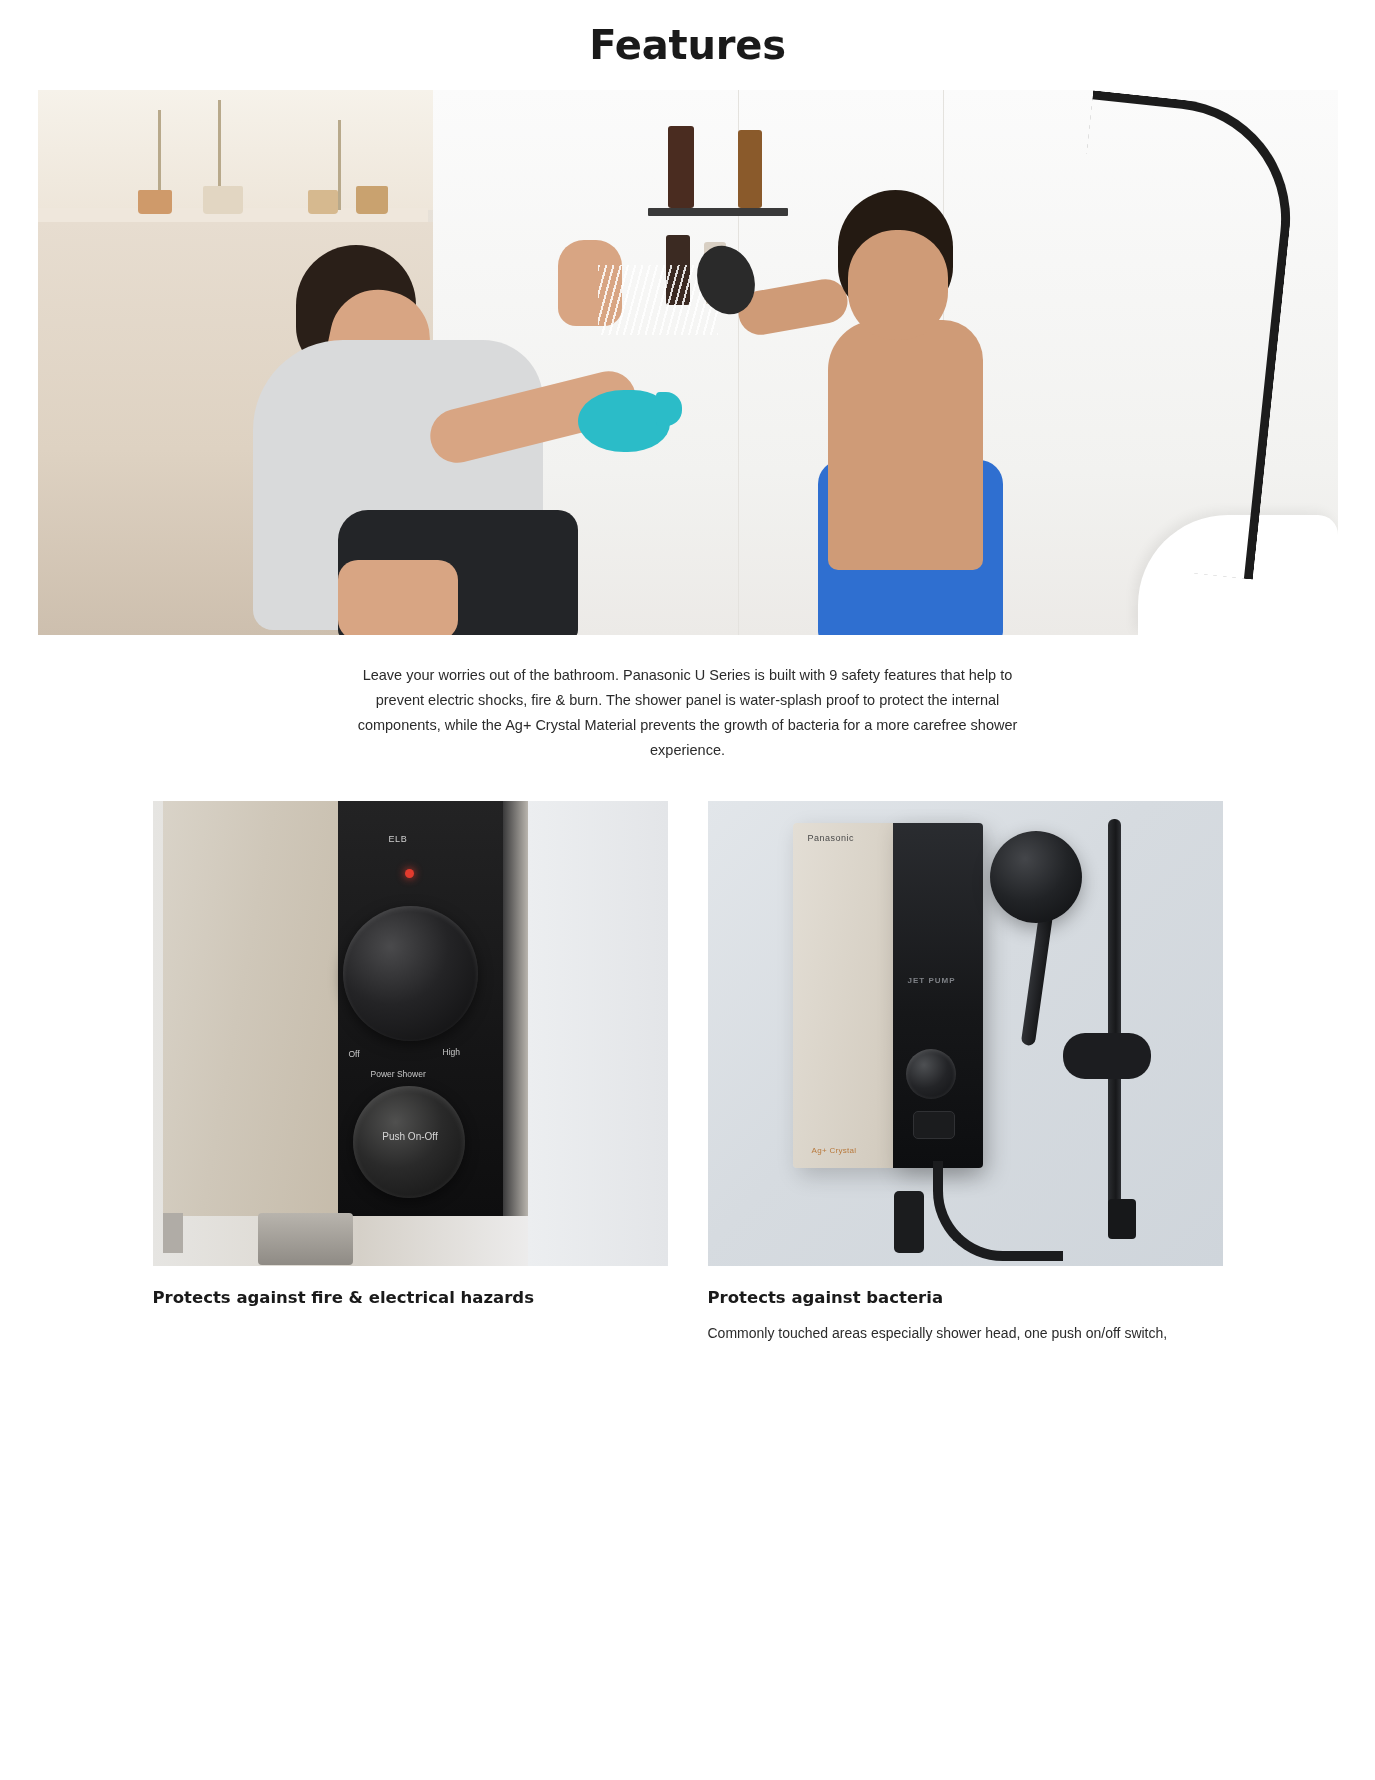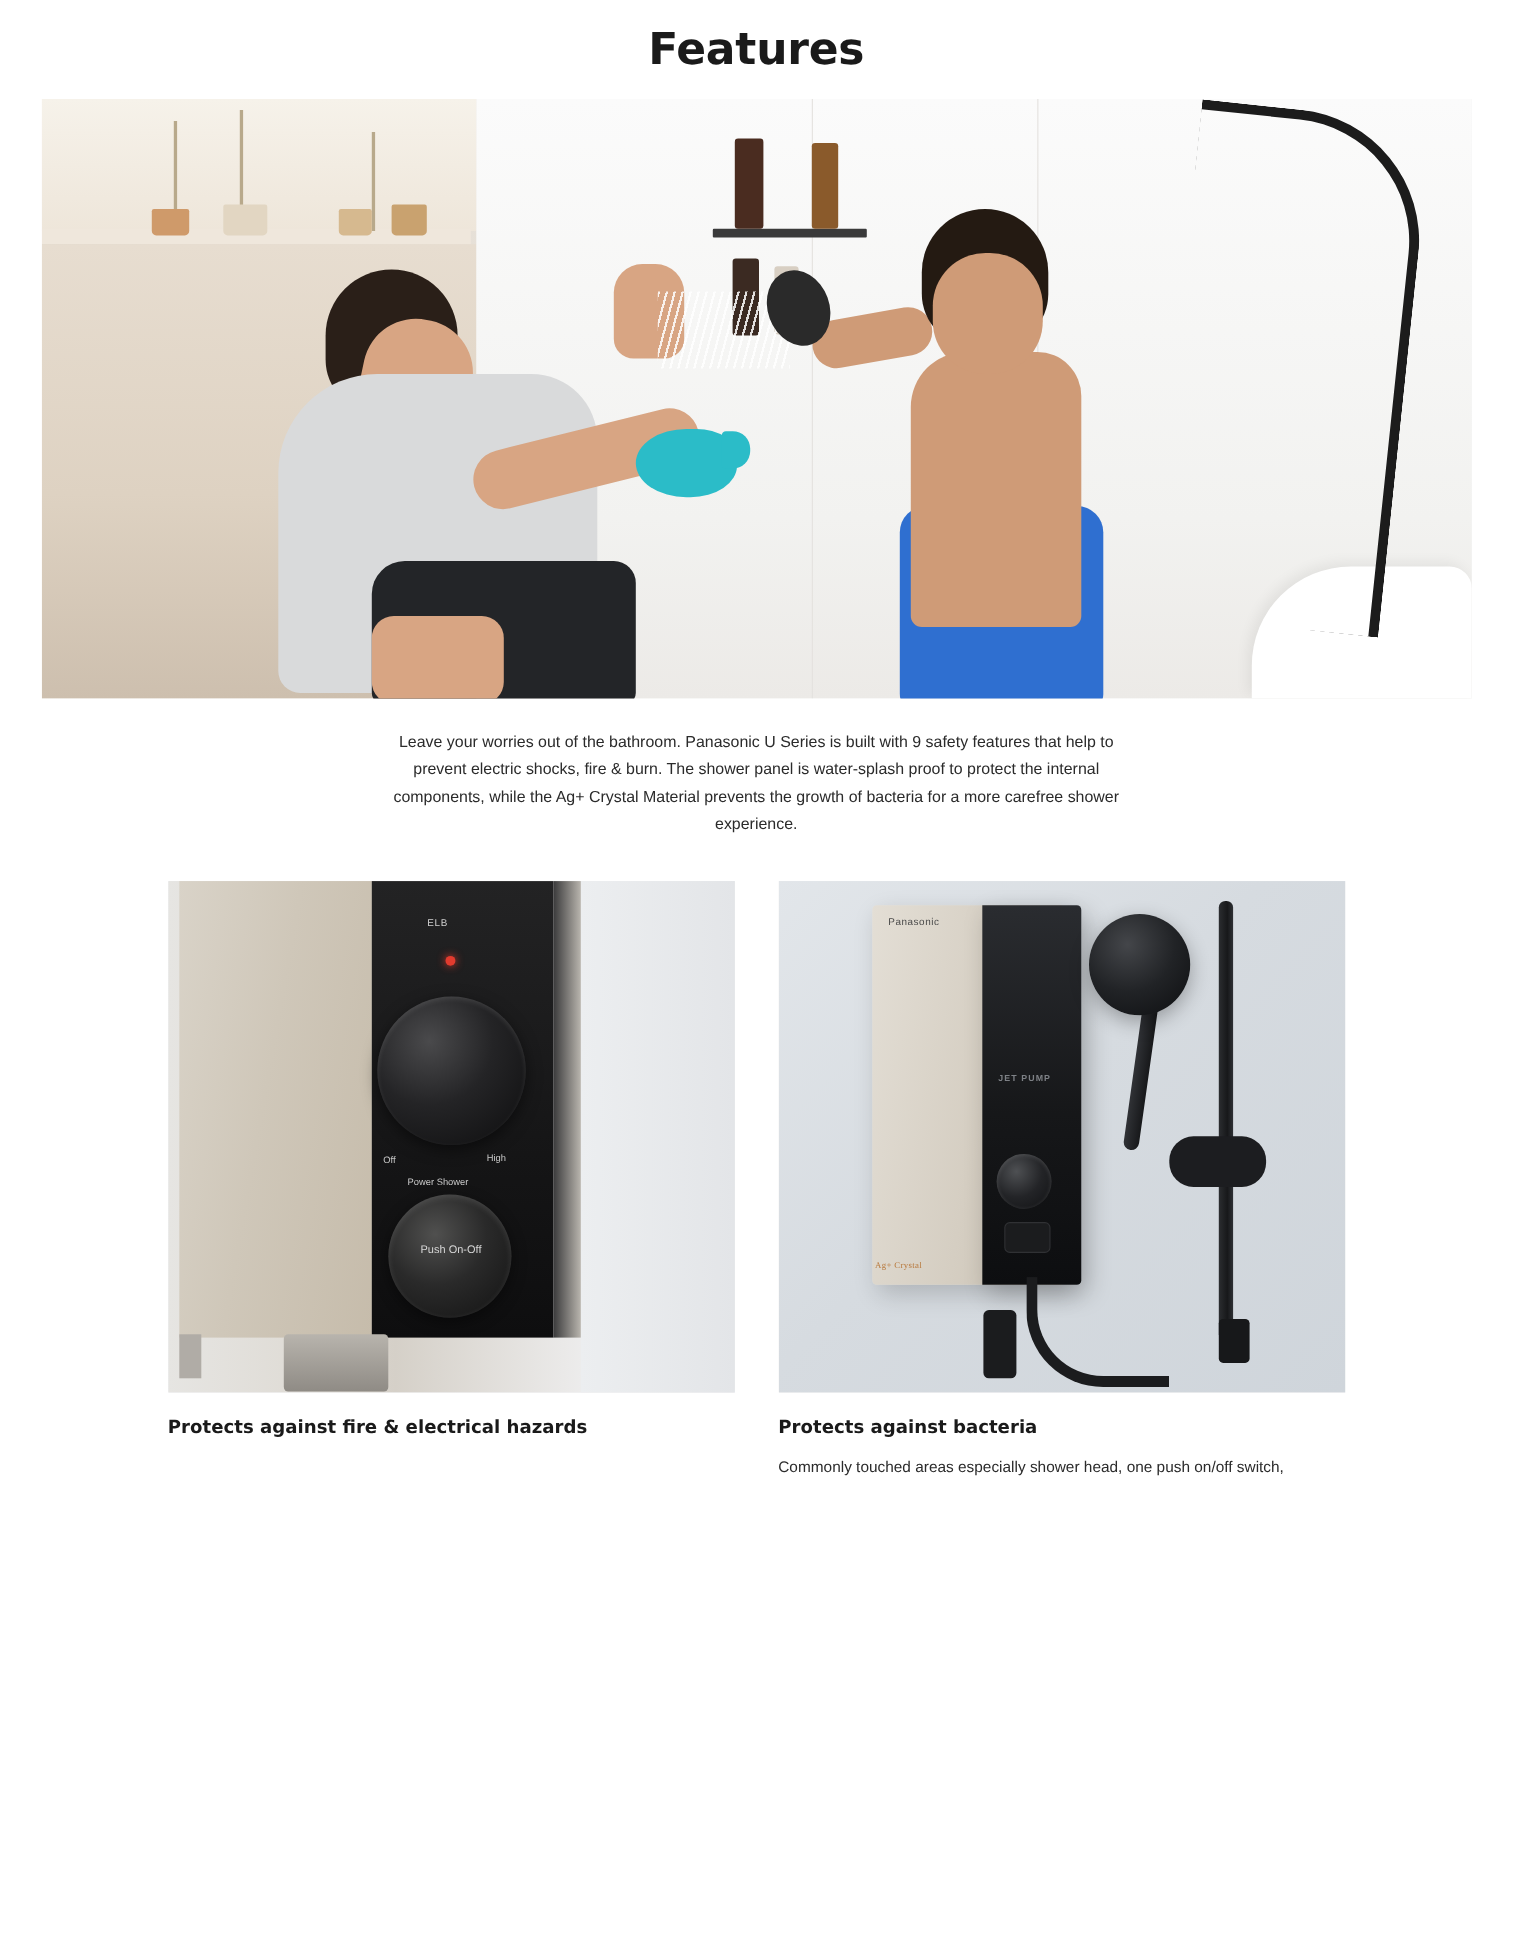--- a/index.html
+++ b/index.html
@@ -247,21 +247,21 @@
   .c2-dark {
     position: absolute; left: 185px; top: 22px; width: 90px; height: 345px;
     background: linear-gradient(180deg,#2a2c30 0%, #161719 55%, #0d0e10 100%);
     border-radius: 0 4px 4px 0;
     box-shadow: 6px 8px 22px rgba(0,0,0,.22);
   }
   .c2-brand {
     position: absolute; left: 100px; top: 32px; font-size: 9px; color: #4a4a4a; letter-spacing: .5px;
   }
   .c2-brand2 {
-    position: absolute; left: 88px; top: 345px; font-size: 8px; color: #b8793c; letter-spacing: .3px; font-family: Liberation Serif, serif;
+    position: absolute; left: 104px; top: 345px; font-size: 8px; color: #b8793c; letter-spacing: .3px;
   }
   .c2-jet { position: absolute; left: 200px; top: 175px; font-size: 8px; color: #7e8186; letter-spacing: 1px; font-weight: bold; }
   .c2-knob {
     position: absolute; left: 198px; top: 248px; width: 50px; height: 50px;
     border-radius: 50%;
     background: radial-gradient(circle at 36% 32%, #4e5053 0%, #232427 50%, #101113 100%);
     box-shadow: inset 0 1px 4px rgba(255,255,255,.18);
   }
   .c2-knob2 {
     position: absolute; left: 205px; top: 310px; width: 42px; height: 28px;

